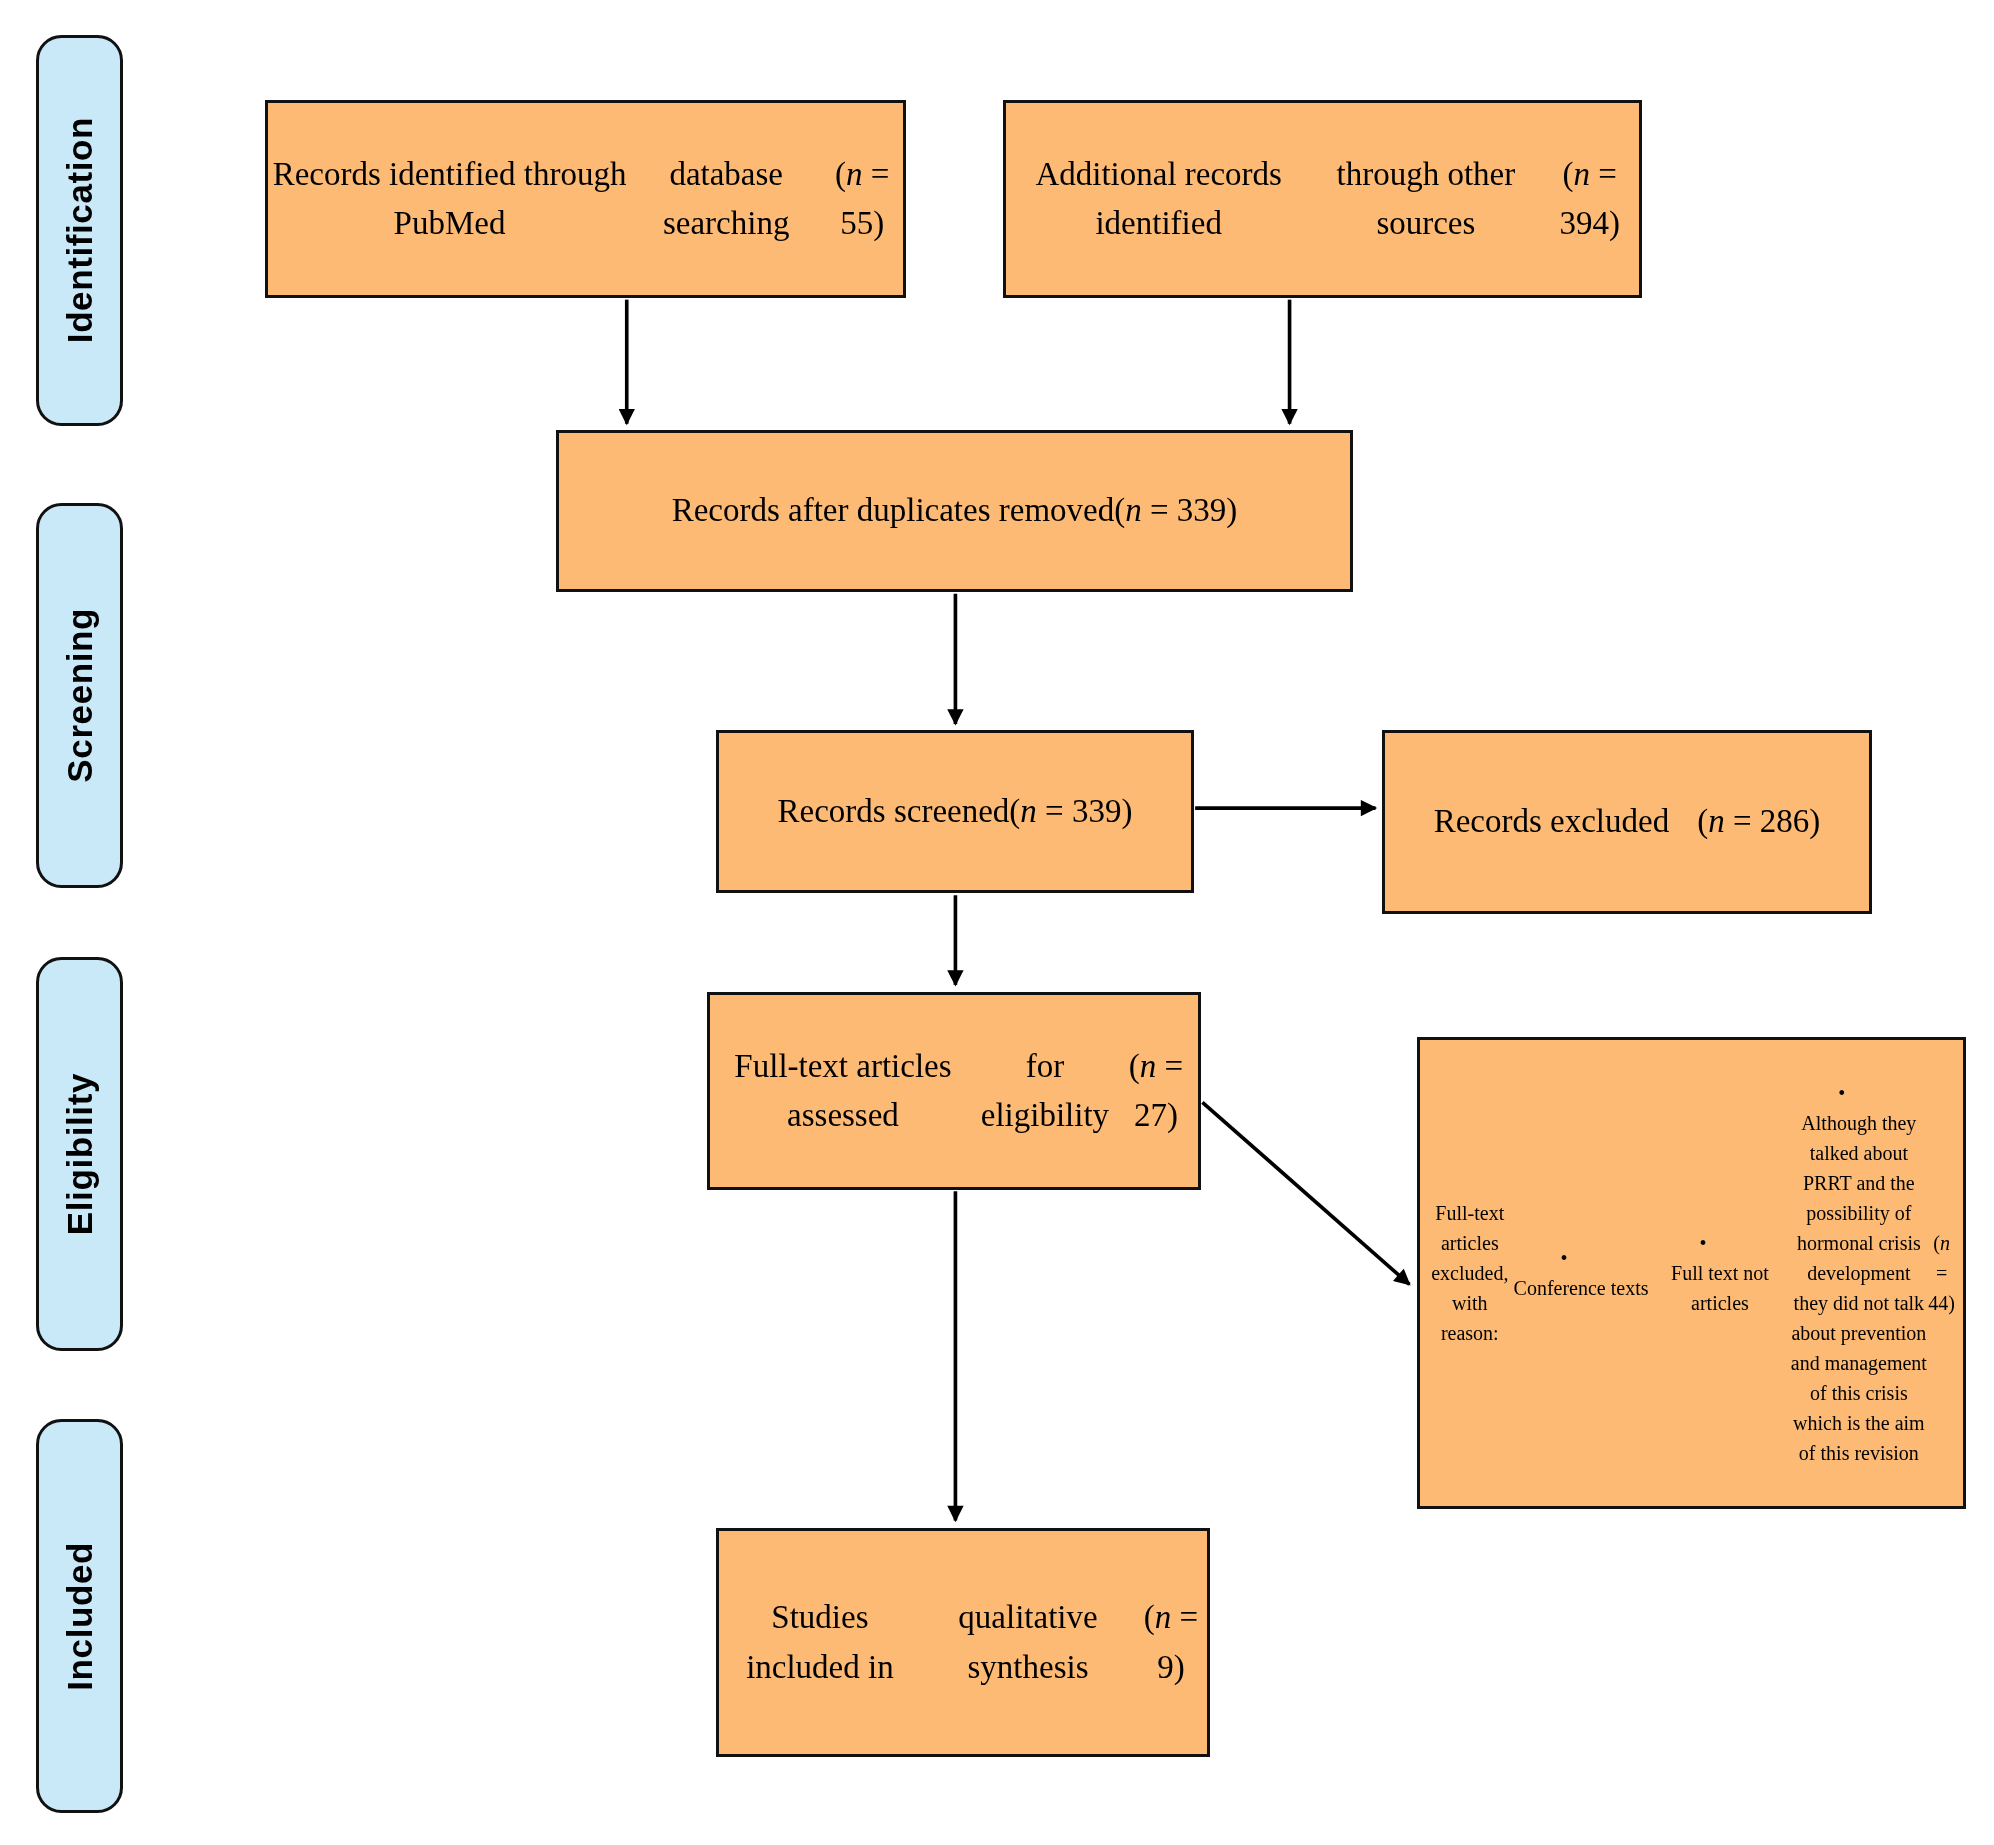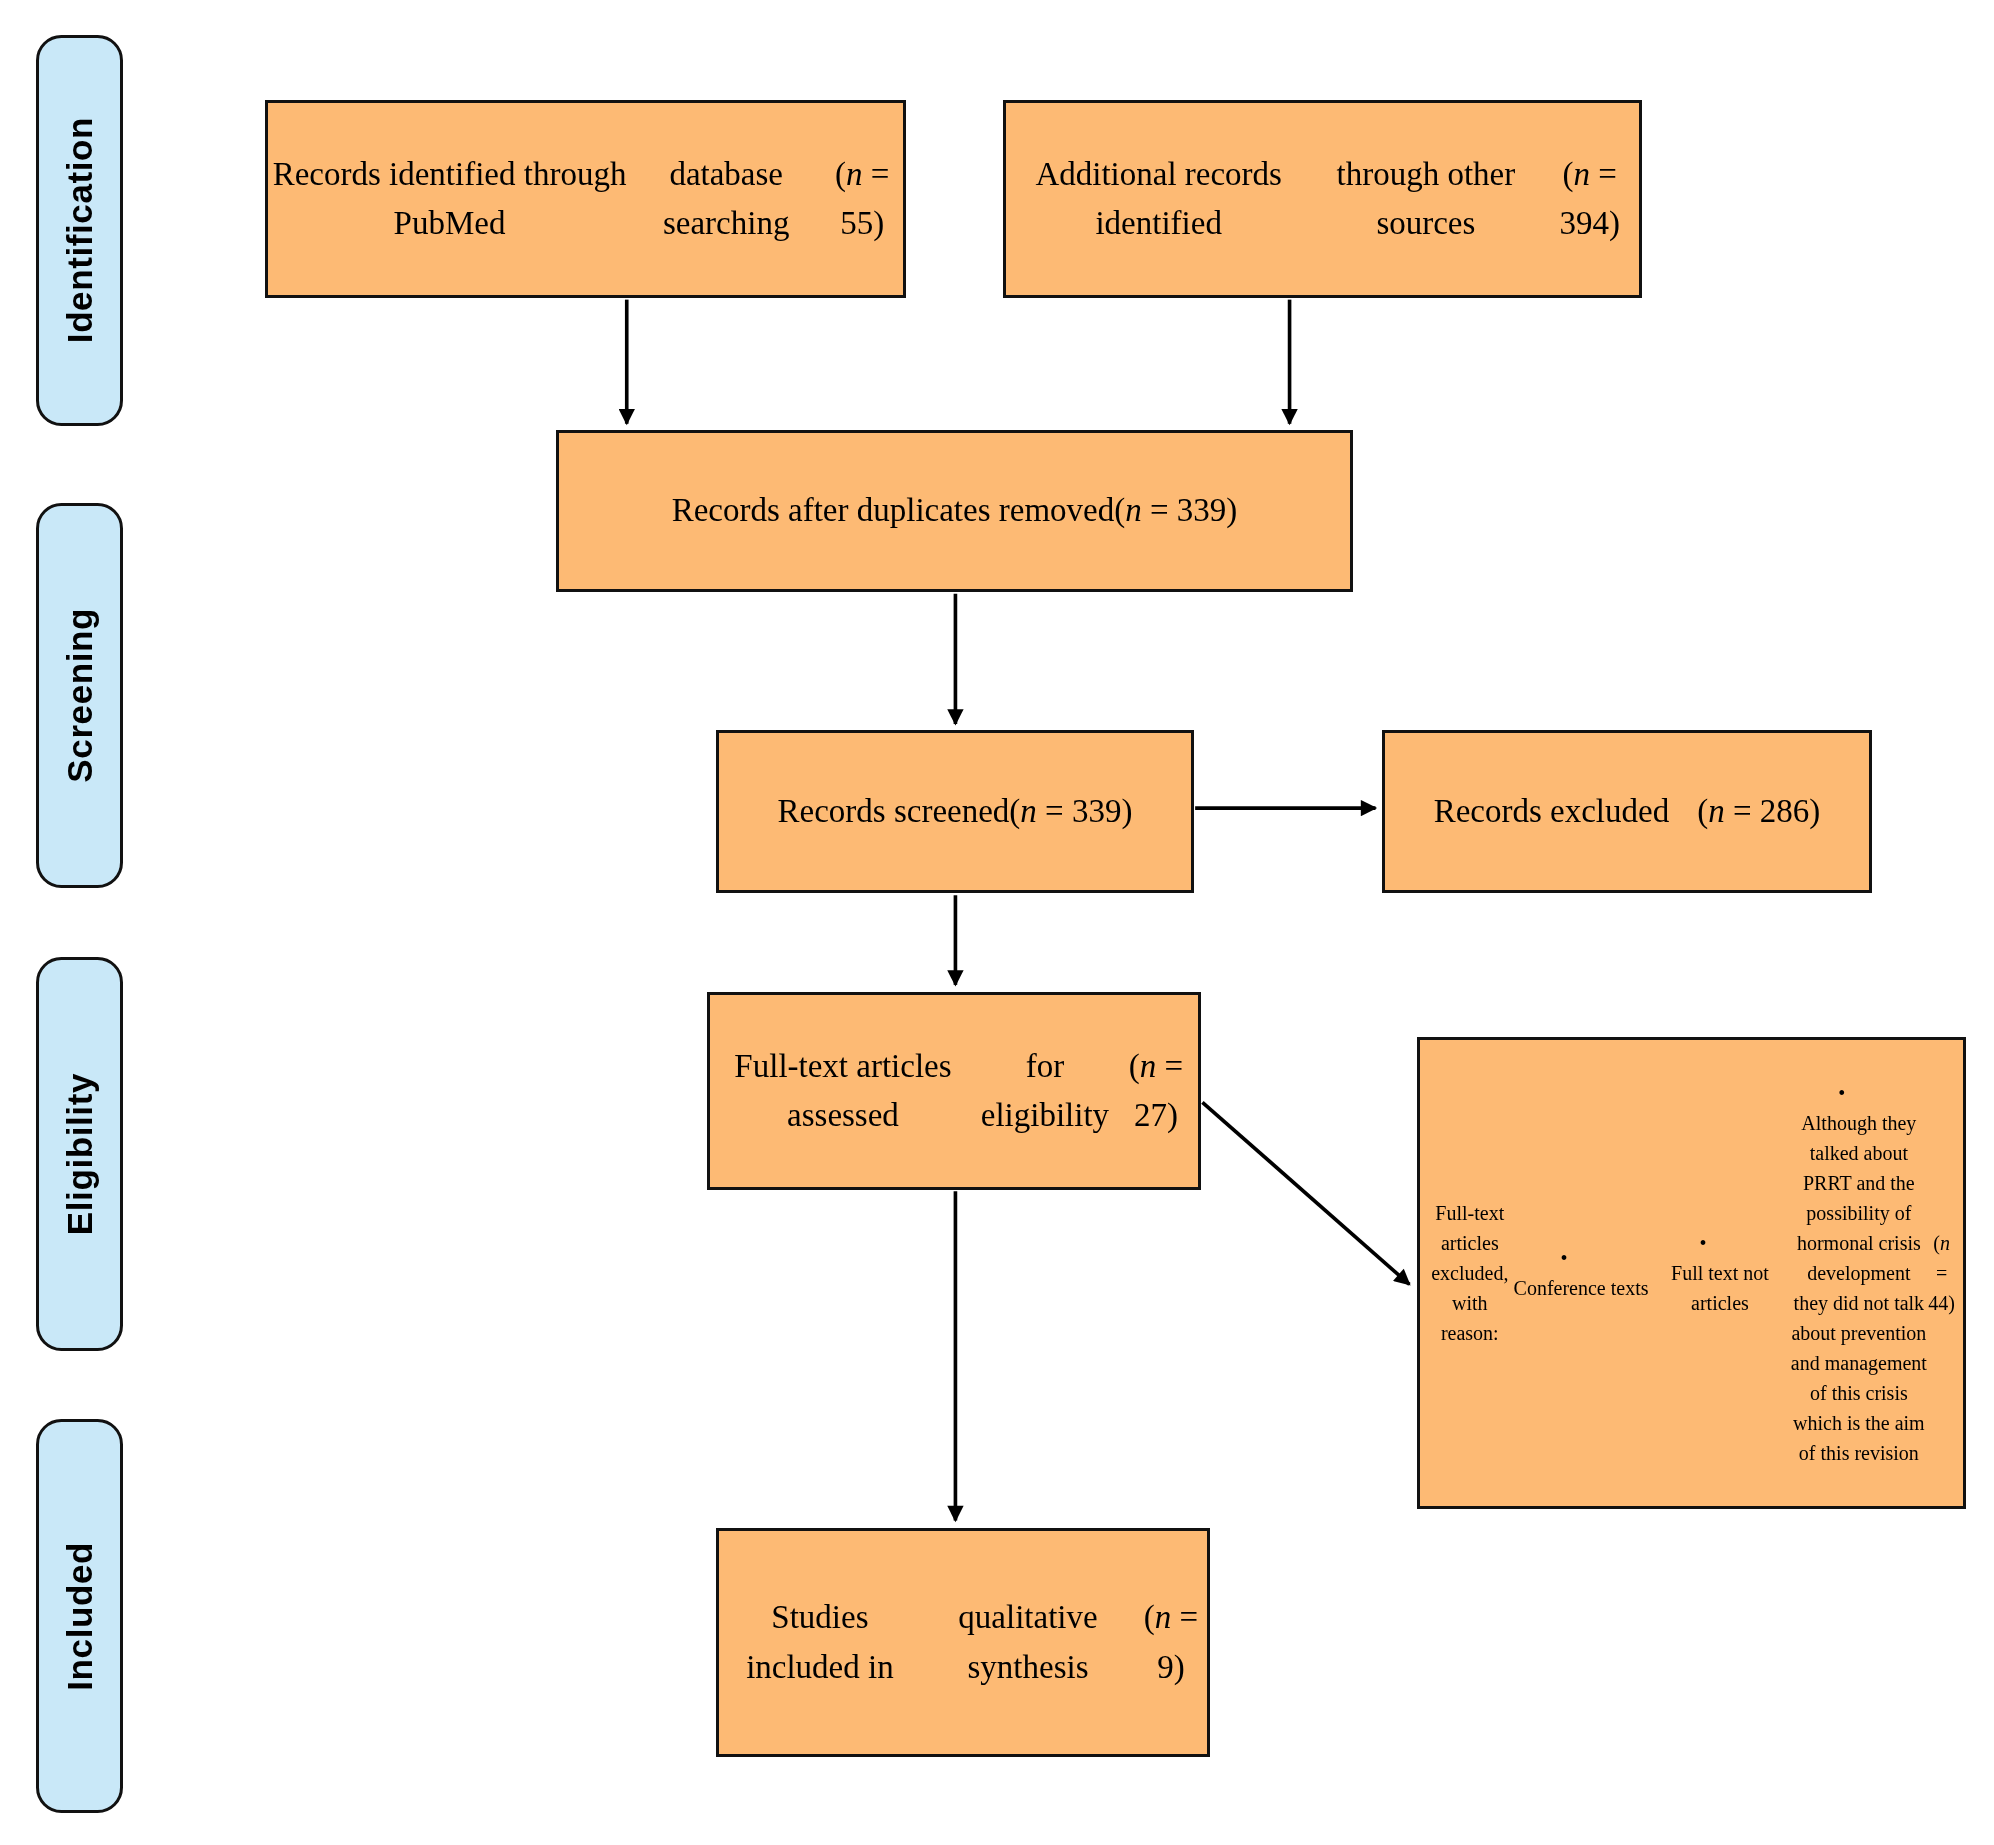--- a/index.html
+++ b/index.html
@@ -50,21 +50,21 @@
     display:flex;flex-direction:row;
     justify-content:center;align-items:center;
     text-align:center;
     font-size:33px;line-height:1.5;font-family:Liberation Serif, serif;
   }
   .node em{font-style:italic;}
   .node-pubmed{left:265px;top:100px;width:641px;height:198px;}
   .node-other{left:1003px;top:100px;width:639px;height:198px;}
   .node-dedup{left:556px;top:430px;width:797px;height:162px;}
   .node-screened{left:716px;top:730px;width:478px;height:163px;}
-  .node-excluded{left:1382px;top:730px;width:490px;height:163px;gap:28px;}
+  .node-excluded{left:1382px;top:730px;width:490px;height:184px;gap:28px;}
   .node-fulltext{left:707px;top:992px;width:494px;height:198px;}
   .node-included{left:716px;top:1528px;width:494px;height:229px;}
 
   .node-reasons{
     left:1417px;top:1037px;width:549px;height:472px;
     justify-content:flex-start;
     padding:29px 8px;
     font-size:20px;line-height:1.5;
   }
   .node-reasons .bullet{display:block;width:100%;text-align:center;}

